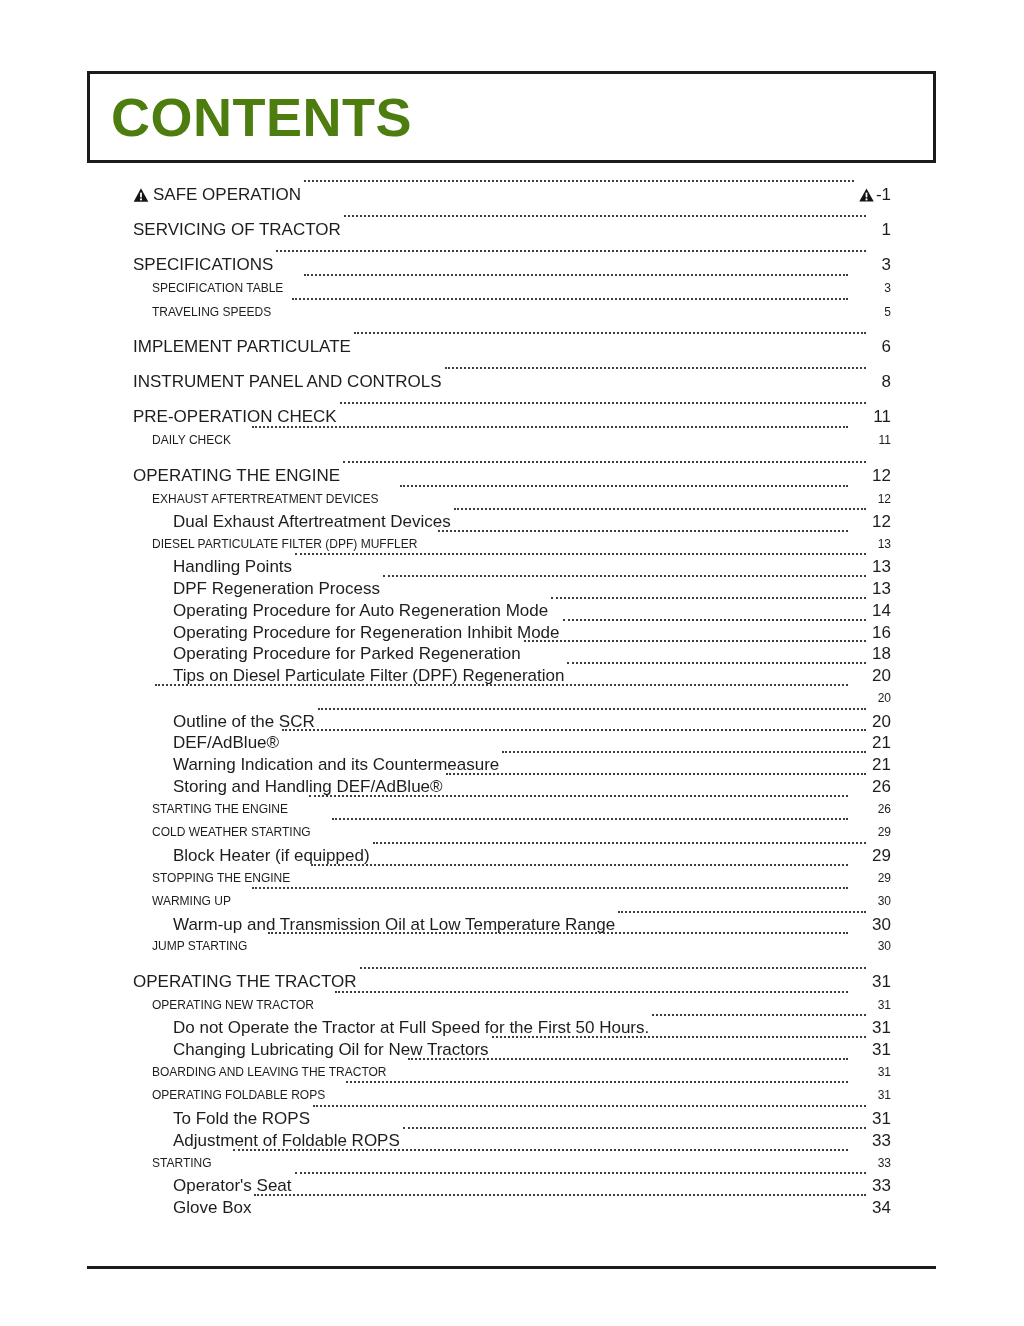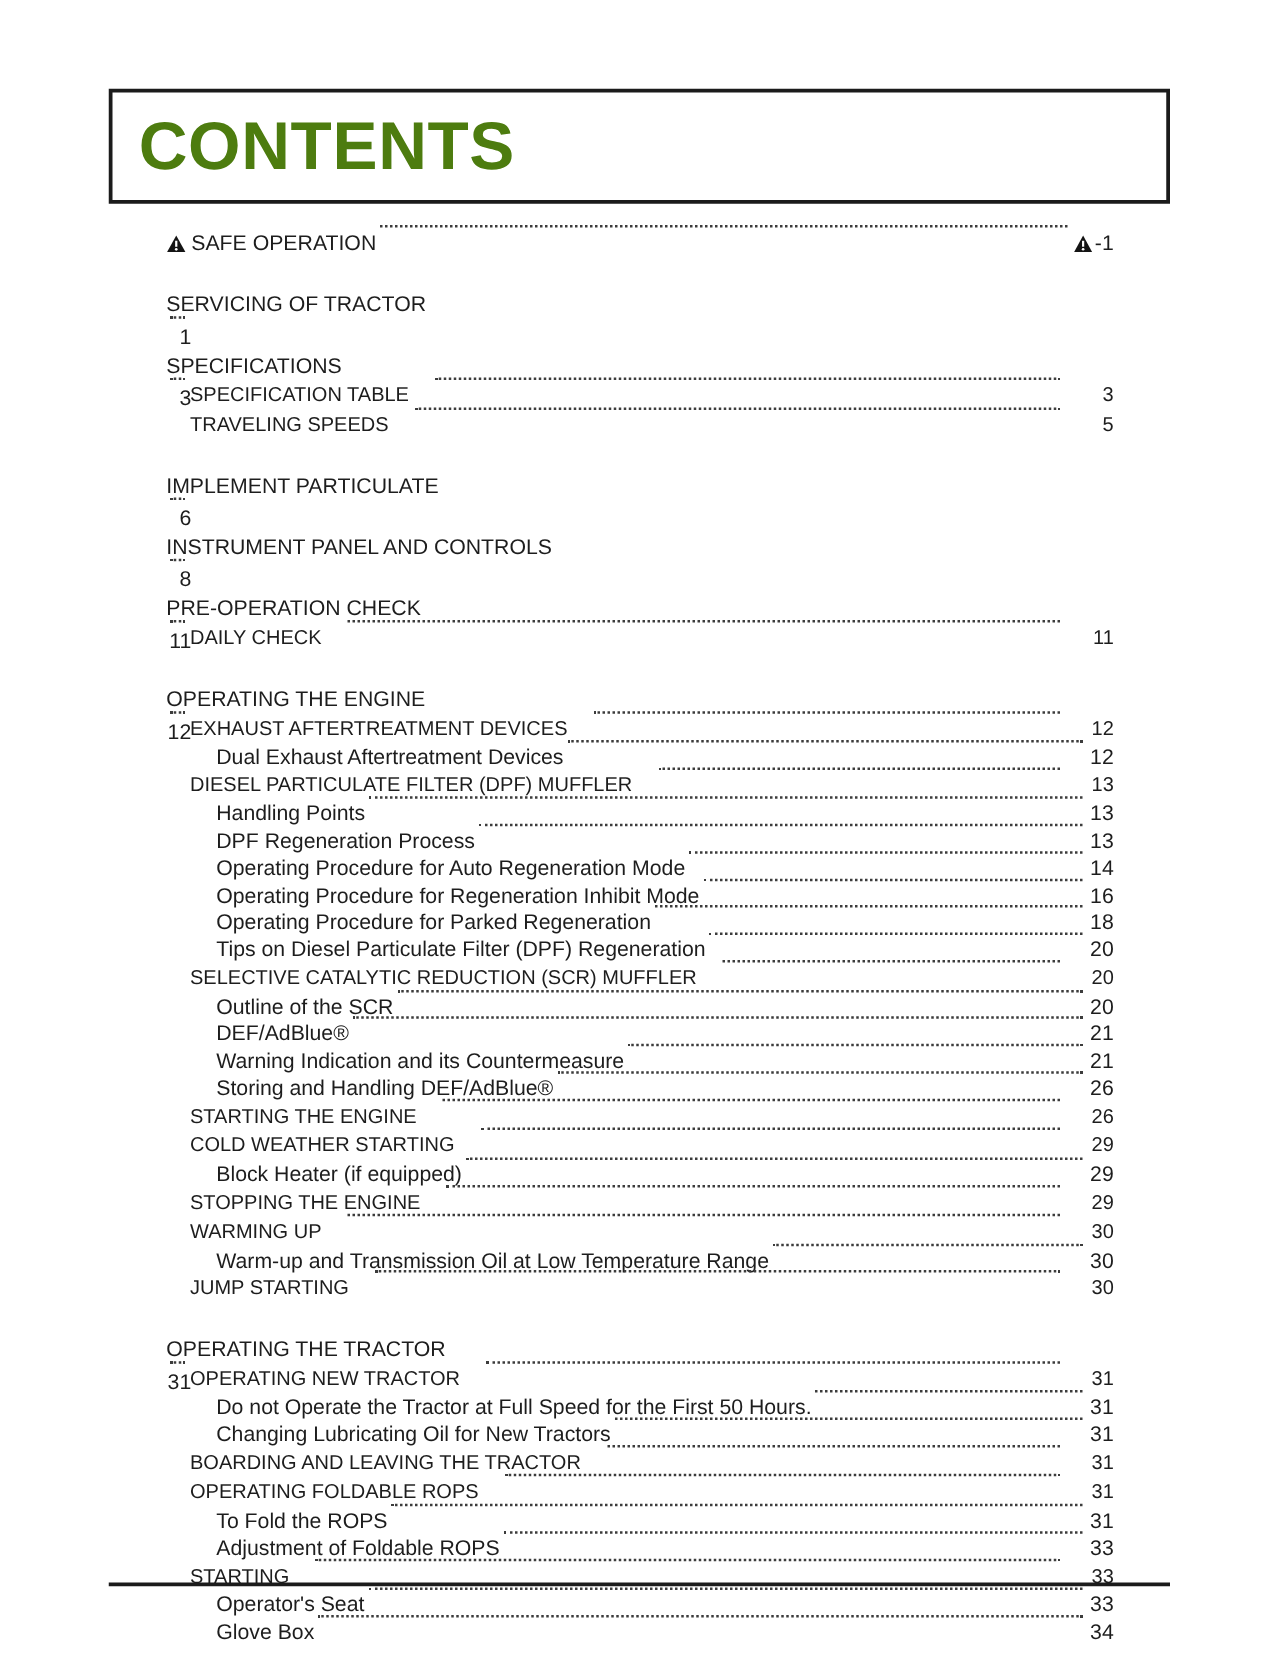--- a/index.html
+++ b/index.html
@@ -35,23 +35,23 @@
     left: 133px;
     top: 183px;
     width: 758px;
   }
   .toc-row {
     display: flex;
     align-items: flex-start;
     white-space: nowrap;
   }
   .toc-row.l1 { height: 24px;   font-size: 17px;   line-height: 24px; }
-  .toc-row.l2 { height: 23.5px; font-size: 16px;   line-height: 23.5px; padding-left: 19px; gap: 18px; }
+  .toc-row.l2 { height: 23.5px; font-size: 12px;   line-height: 23.5px; padding-left: 19px; gap: 18px; }
   .toc-row.l3 { height: 21.8px; font-size: 17px; line-height: 21.8px; padding-left: 40px; }
-  .toc-row.group-gap { margin-top: 25px; flex-direction: column; }
+  .toc-row.group-gap { margin-top: 11px; }
   .toc-label { flex: 0 0 auto; }
   .dot-leader {
     flex: 1 1 auto;
     min-width: 12px;
     border-bottom: 2px dotted #3c3c3c;
     position: relative;
     top: -3px;
     margin: 0 5px 0 3px;
   }
   .toc-page {
@@ -179,21 +179,20 @@
       <span class="toc-label">Operating Procedure for Parked Regeneration</span>
       <span class="dot-leader"></span>
       <span class="toc-page">18</span>
     </div>
     <div class="toc-row l3">
       <span class="toc-label">Tips on Diesel Particulate Filter (DPF) Regeneration</span>
       <span class="dot-leader"></span>
       <span class="toc-page">20</span>
     </div>
     <div class="toc-row l2">
-      <span class="toc-label">SELECTIVE CATALYTIC REDUCTION (SCR) MUFFLER</span>
       <span class="dot-leader"></span>
       <span class="toc-page">20</span>
     </div>
     <div class="toc-row l3">
       <span class="toc-label">Outline of the SCR</span>
       <span class="dot-leader"></span>
       <span class="toc-page">20</span>
     </div>
     <div class="toc-row l3">
       <span class="toc-label">DEF/AdBlue®</span>

